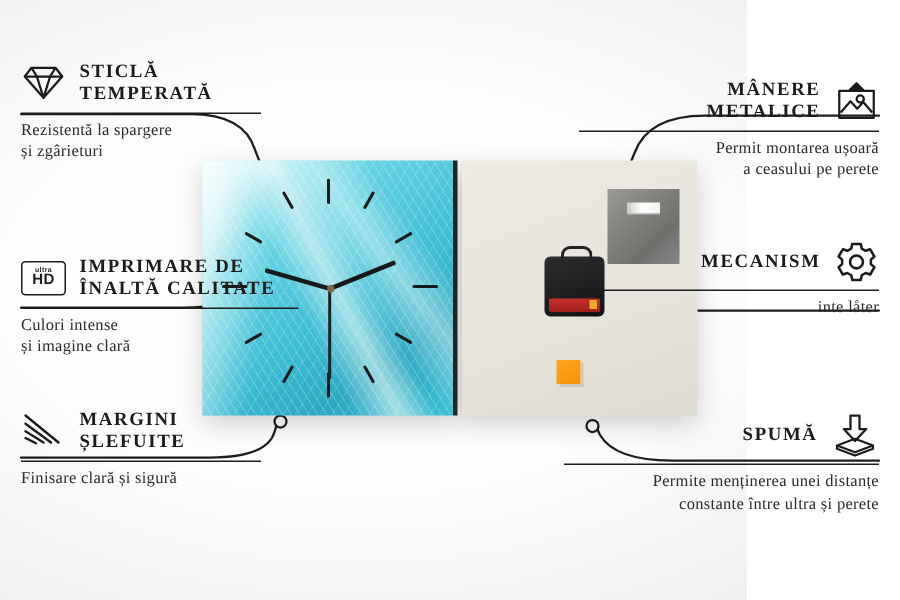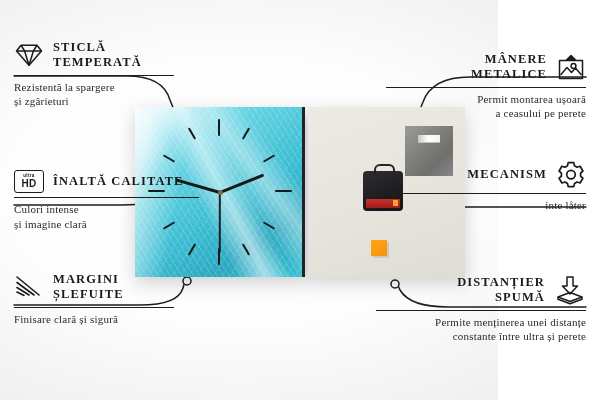--- a/index.html
+++ b/index.html
@@ -208,20 +208,21 @@
 
   <div class="feature" style="left:14px;top:170px;width:210px;">
     <div class="feat-head">
       <span class="icon">
         <span class="hd-badge">
           <span class="hd-ultra">ultra</span>
           <span class="hd-main">HD</span>
         </span>
       </span>
       <div>
+        <div class="feat-title">IMPRIMARE DE</div>
         <div class="feat-title">ÎNALTĂ CALITATE</div>
       </div>
     </div>
     <div class="rule" style="width:185px;"></div>
     <div class="feat-sub">Culori intense</div>
     <div class="feat-sub">și imagine clară</div>
   </div>
 
   <div class="feature" style="left:14px;top:272px;width:200px;">
     <div class="feat-head">
@@ -280,21 +281,20 @@
         </svg>
       </span>
     </div>
     <div class="rule" style="width:200px;margin-left:auto;"></div>
     <div class="feat-sub ta-r">inte låter</div>
   </div>
 
   <div class="feature" style="left:376px;top:275px;width:210px;">
     <div class="feat-head right">
       <div>
-        <div class="feat-title ta-r">DISTANȚIER</div>
         <div class="feat-title ta-r">SPUMĂ</div>
       </div>
       <span class="icon">
         <svg width="32" height="30" viewBox="0 0 32 30">
           <g fill="none" stroke="#1b1b1b" stroke-width="1.5" stroke-linejoin="round">
             <path d="M13,2 h6 v9 h4.5 L16,19 L8.5,11 H13 Z"></path>
             <path d="M16,17.5 L28,22 L16,26.5 L4,22 Z"></path>
             <path d="M4,22 v2.2 L16,28.7 L28,24.2 V22"></path>
           </g>
         </svg>

